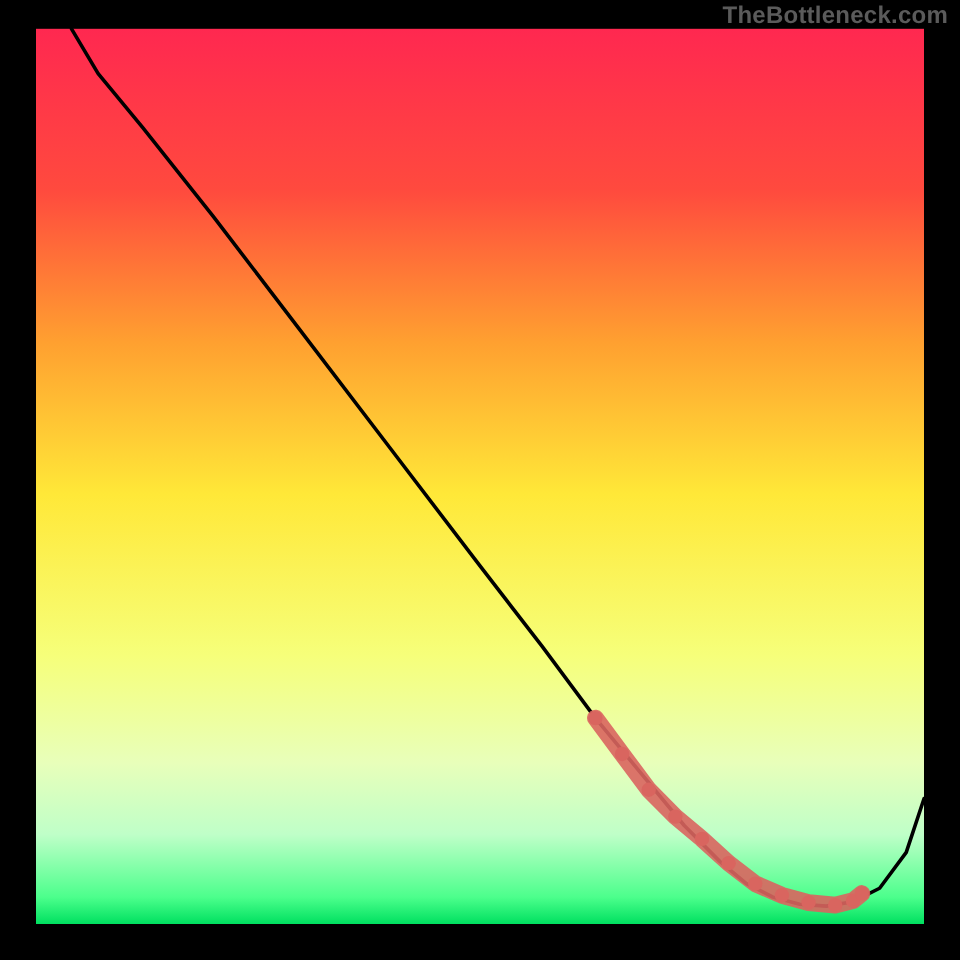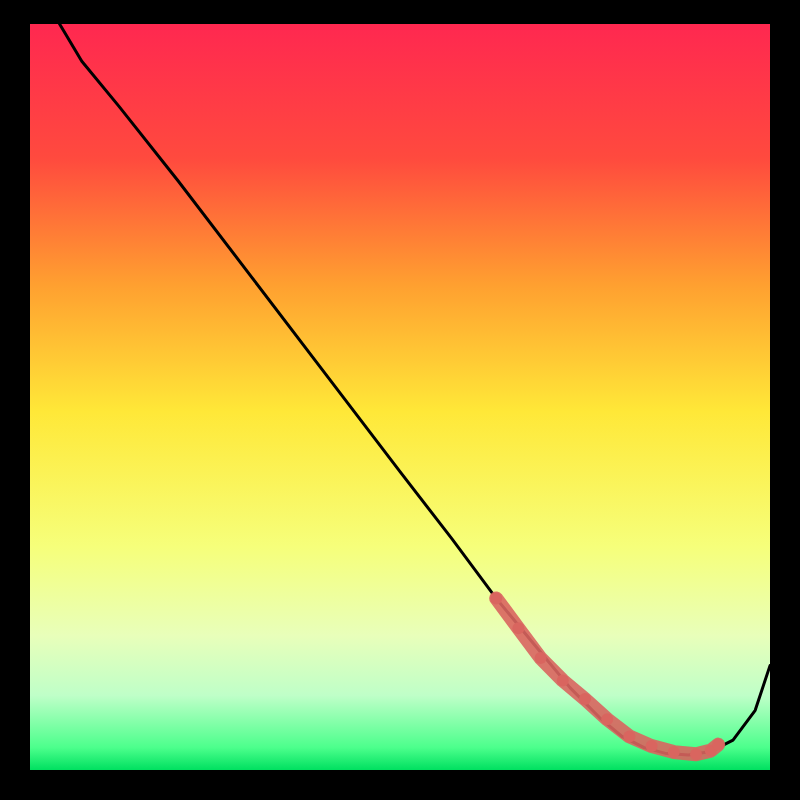--- a/index.html
+++ b/index.html
@@ -67,13 +67,14 @@
         <circle cx="607.2" cy="719.3" r="6" fill="#d9655f"></circle>
         <circle cx="629.4" cy="736.4" r="6" fill="#d9655f"></circle>
         <circle cx="651.6" cy="746.1" r="6" fill="#d9655f"></circle>
         <circle cx="673.8" cy="752.1" r="6" fill="#d9655f"></circle>
         <circle cx="696.0" cy="754.3" r="6" fill="#d9655f"></circle>
         <circle cx="710.8" cy="750.6" r="6" fill="#d9655f"></circle>
         <circle cx="718.2" cy="744.6" r="6" fill="#d9655f"></circle>
       </g>
   </svg>
 
+  <div class="watermark">TheBottleneck.com</div>
 </div>
 
 </body></html>

